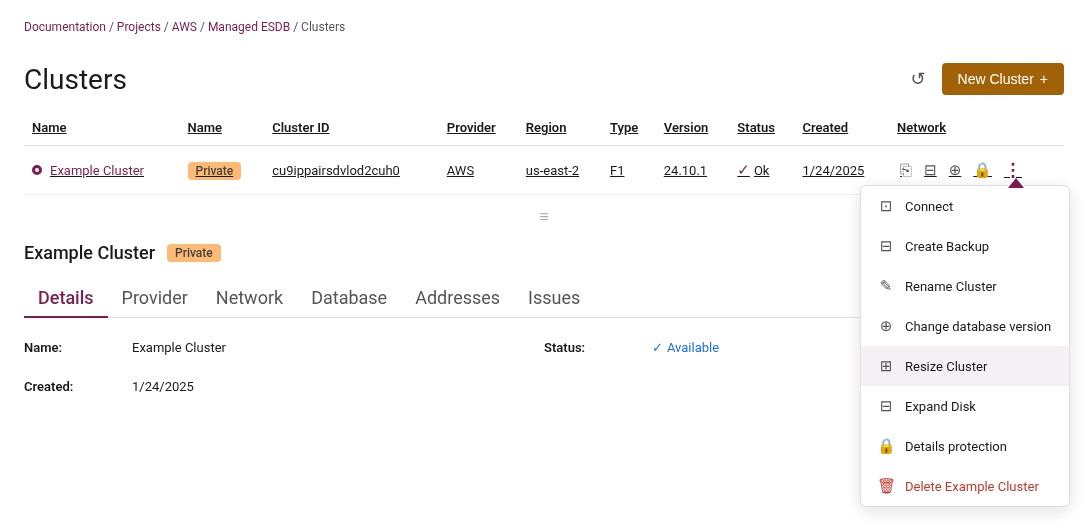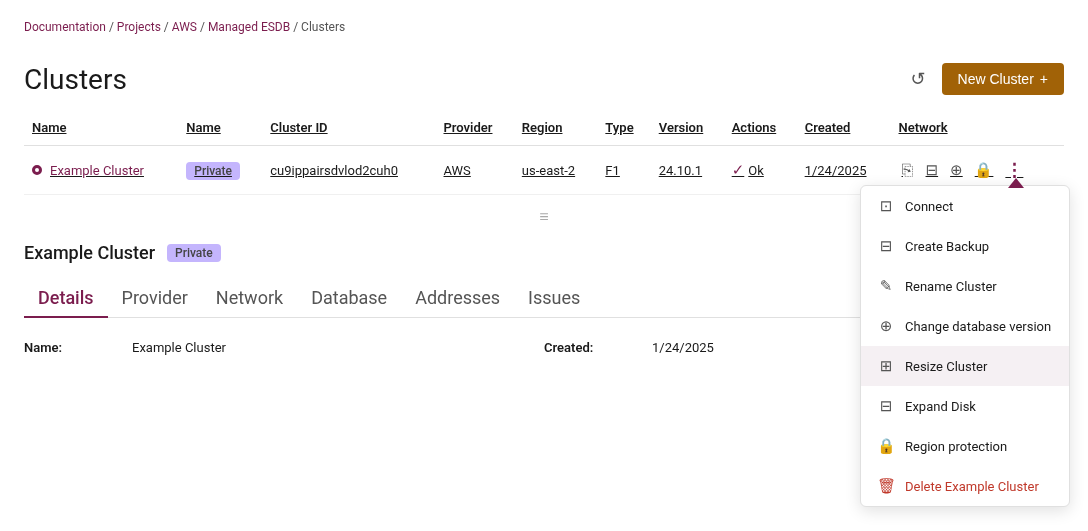--- a/index.html
+++ b/index.html
@@ -16,21 +16,21 @@
     .new-cluster-btn { background: #a16207; color: #fff; border: none; border-radius: 4px; padding: 8px 16px; cursor: pointer; font-size: 14px; display: flex; align-items: center; gap: 6px; }
 
     .table-container { padding: 0 24px; }
     table { width: 100%; border-collapse: collapse; text-decoration: underline; }
     thead th { text-align: left; font-weight: 600; font-size: 13px; color: #1a1a1a; padding: 8px 8px 10px; border-bottom: 1px solid #e0e0e0; }
     tbody td { padding: 10px 8px; border-bottom: 1px solid #f0f0f0; font-size: 13px; vertical-align: middle; }
 
     .cluster-name-cell { display: flex; align-items: center; gap: 8px; color: #7b1d4e; cursor: pointer; }
     .cluster-dot { width: 10px; height: 10px; border-radius: 50%; border: 3px solid #7b1d4e; background: transparent; flex-shrink: 0; }
 
-    .badge { background: #c4b5fd; color: #444; border-radius: 4px; padding: 2px 8px; font-size: 12px; font-weight: 500; }
+    .badge { background: #fdba74; color: #444; border-radius: 4px; padding: 2px 8px; font-size: 12px; font-weight: 500; }
 
     .status-ok { display: flex; align-items: center; gap: 4px; color: #1a1a1a; }
     .status-check { color: #7b1d4e; font-size: 15px; }
 
     .action-icons { display: flex; align-items: center; gap: 6px; }
     .action-icon { background: none; border: none; cursor: pointer; color: #555; font-size: 15px; padding: 3px; }
     .more-icon { color: #7b1d4e; font-weight: bold; font-size: 18px; }
 
     
     .divider-section { display: flex; justify-content: center; padding: 12px 0; }
@@ -90,21 +90,21 @@
   <table>
     <thead>
       <tr>
         <th>Name</th>
         <th>Name</th>
         <th>Cluster ID</th>
         <th>Provider</th>
         <th>Region</th>
         <th>Type</th>
         <th>Version</th>
-        <th>Actions</th>
+        <th>Status</th>
         <th>Created</th>
         <th>Network</th>
       </tr>
     </thead>
     <tbody>
       <tr>
         <td>
           <div class="cluster-name-cell">
             <div class="cluster-dot"></div>
             <span>Example Cluster</span>
@@ -160,20 +160,27 @@
     <div class="detail-tab">Addresses</div>
     <div class="detail-tab">Issues</div>
   </div>
 
   <div class="detail-fields">
     <div class="detail-row">
       <span class="detail-label">Name:</span>
       <span class="detail-value">Example Cluster</span>
     </div>
     <div class="detail-row">
+      <span class="detail-label">Status:</span>
+      <span class="detail-value available">
+        <span style="color:#1a73e8;">✓</span>
+        <span>Available</span>
+      </span>
+    </div>
+    <div class="detail-row">
       <span class="detail-label">Created:</span>
       <span class="detail-value">1/24/2025</span>
     </div>
   </div>
 </div>
 
 <div class="dropdown-arrow"></div>
 
 <div class="dropdown-menu">
   <div class="menu-item">
@@ -195,19 +202,19 @@
   <div class="menu-item highlighted">
     <span class="menu-icon">⊞</span>
     <span>Resize Cluster</span>
   </div>
   <div class="menu-item">
     <span class="menu-icon">⊟</span>
     <span>Expand Disk</span>
   </div>
   <div class="menu-item">
     <span class="menu-icon">🔒</span>
-    <span>Region protection</span>
+    <span>Details protection</span>
   </div>
   <div class="menu-item danger">
     <span class="menu-icon">🗑</span>
     <span>Delete Example Cluster</span>
   </div>
 </div>
 
 </body></html>

